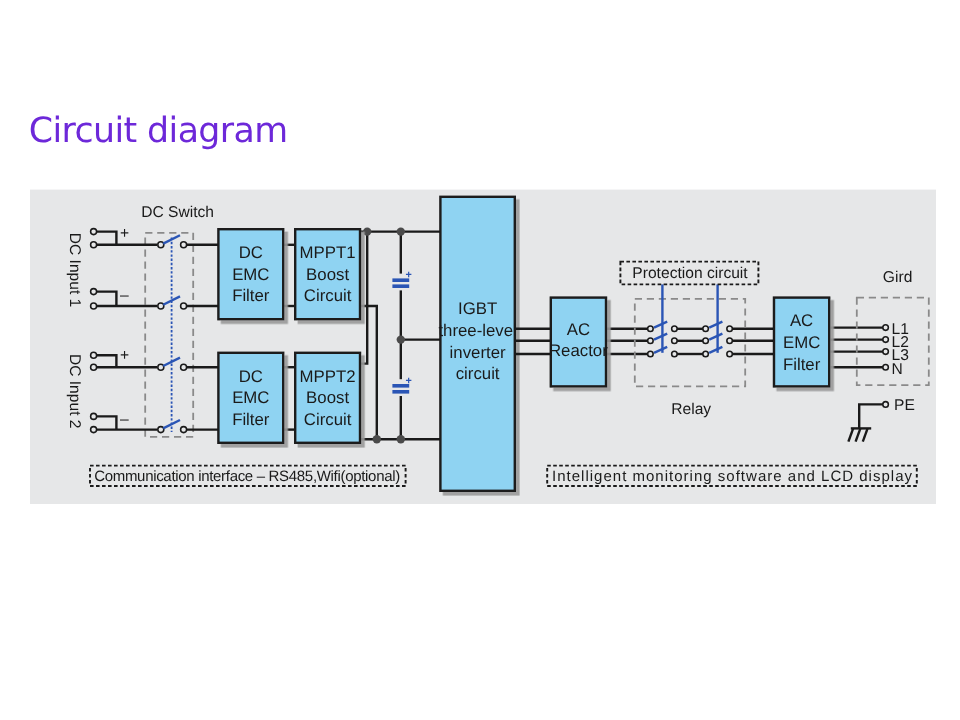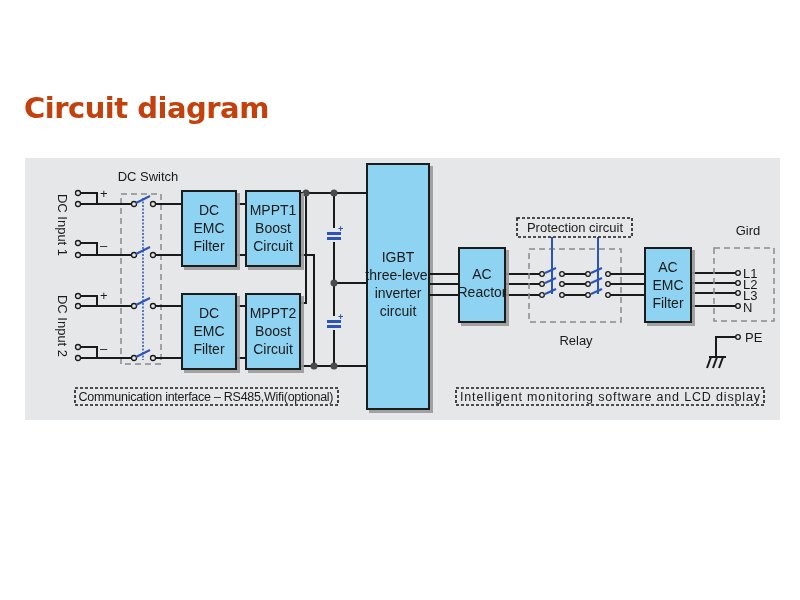--- a/index.html
+++ b/index.html
@@ -1,17 +1,17 @@
 <!DOCTYPE html>
 <html><head>
   <meta charset="utf-8">
   <style>
     html, body { margin: 0; padding: 0; background: #ffffff; }
     body { width: 800px; height: 600px; position: relative; overflow: hidden; font-family: "Liberation Sans", sans-serif; }
-    #title { position: absolute; left: 24px; top: 91px; font-family: "DejaVu Sans", sans-serif; font-size: 29px; font-weight: bold; color: #c2410c; letter-spacing: -0.5px; }
+    #title { position: absolute; left: 24px; top: 91px; font-family: "DejaVu Sans", sans-serif; font-size: 29px; font-weight: normal; color: #6d28d9; letter-spacing: -0.5px; }
     #panel { position: absolute; left: 25px; top: 158px; width: 755px; height: 262px; background: #e6e7e8; }
     svg { position: absolute; left: 0; top: 0; }
     .lbl { font-family: "Liberation Sans", sans-serif; fill: #1a1a1a; }
     .blk { font-family: "Liberation Sans", sans-serif; fill: #1a1a1a; font-size: 14px; }
   </style>
 </head>
 <body>
 
 <div id="title">Circuit diagram</div>
 <div id="panel"></div>

